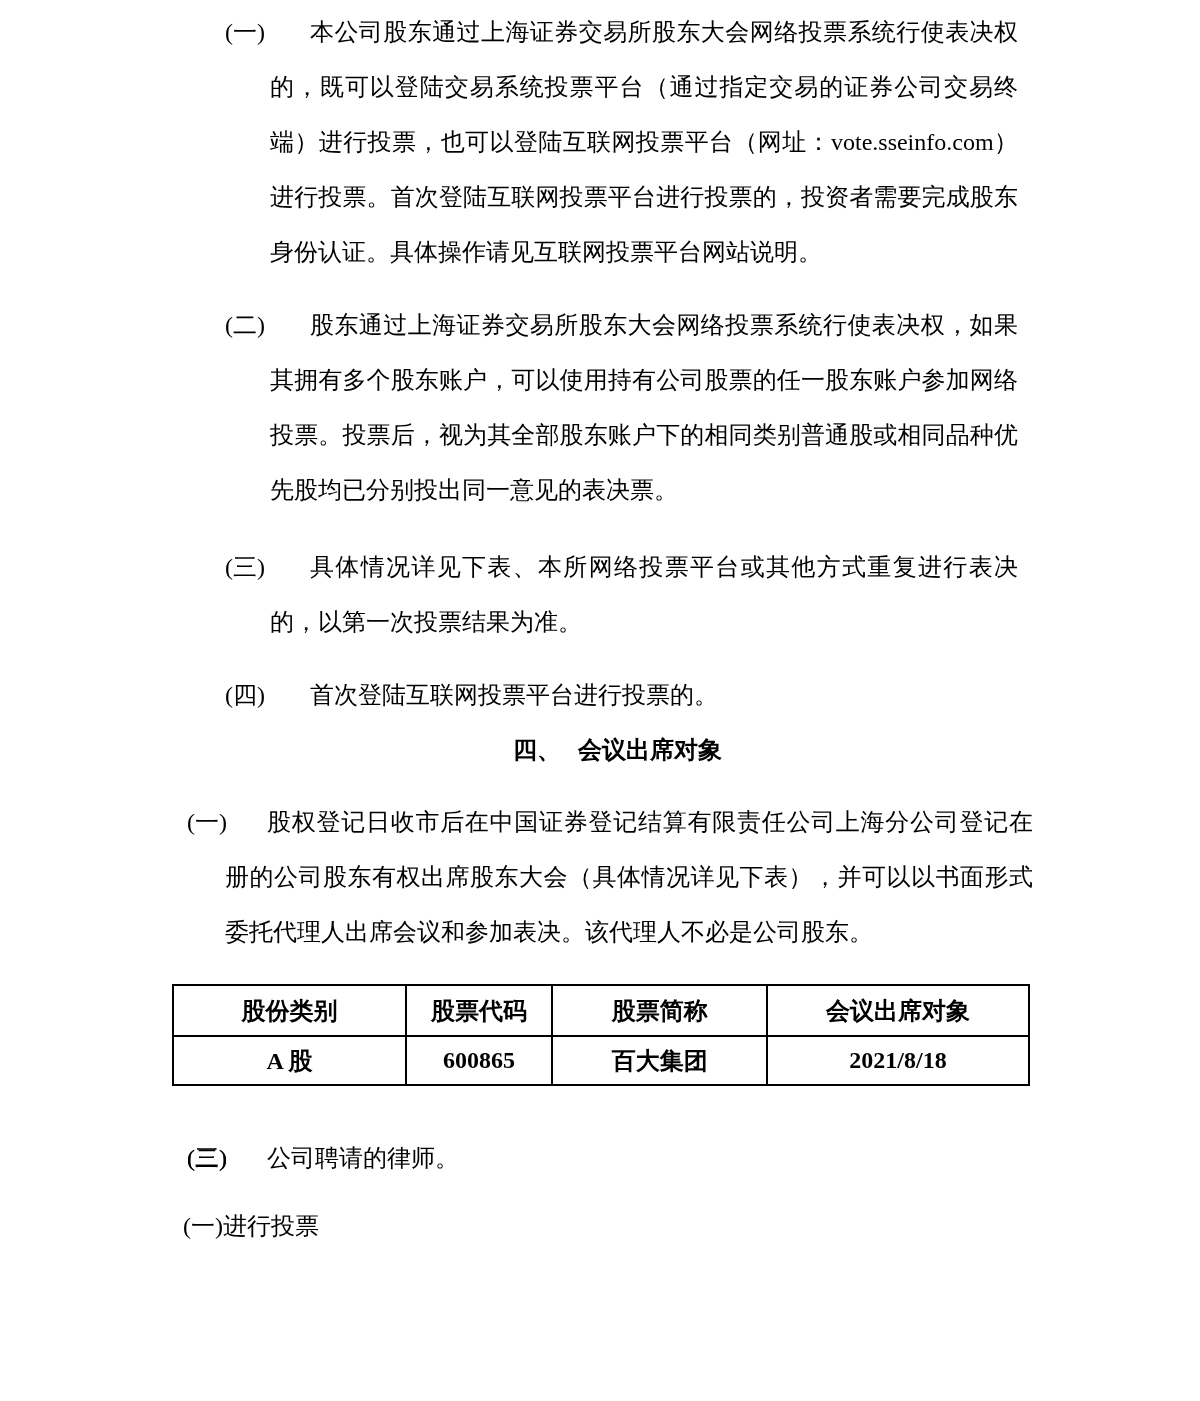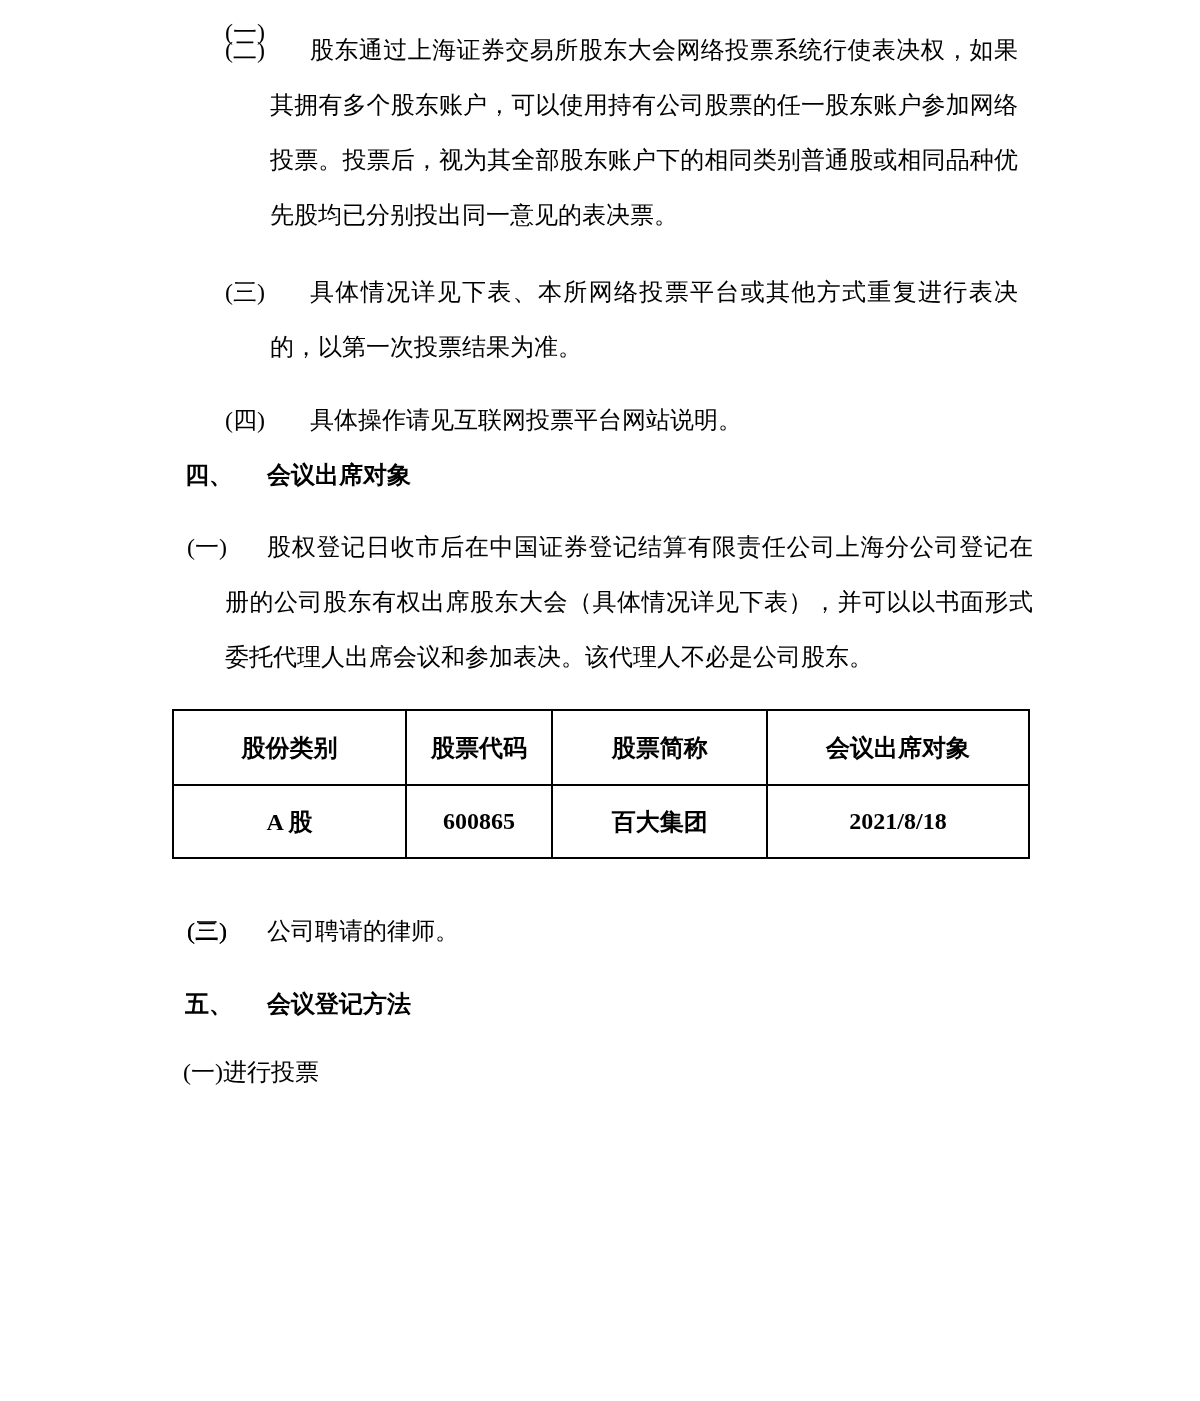--- a/index.html
+++ b/index.html
@@ -55,20 +55,21 @@
     top: 0;
     text-indent: 0;
   }
 
   
   .sec-heading {
     margin-left: 185px;
     margin-right: 167px;
     font-weight: bold;
     line-height: 55px;
+    text-align: center;
   }
   .sec-heading .h-marker {
     display: inline-block;
     width: 82px;
   }
 
   
   .plain-item {
     margin-left: 183px;
     margin-right: 167px;
@@ -88,55 +89,56 @@
     table-layout: fixed;
     margin-top: 24px;
     margin-left: 172px;
     width: 858px;
   }
   table.share-table th,
   table.share-table td {
     border: 2px solid #000000;
     text-align: center;
     vertical-align: middle;
-    padding: 12px;
+    padding: 0;
     font-size: 24px;
   }
   table.share-table th {
     height: 49px;
     font-weight: bold;
   }
   table.share-table td {
     height: 47px;
     font-weight: bold;
   }
   .tbl-margin-bottom { margin-top: 45px; }
 </style>
 </head>
 <body>
 
 <div class="page">
 
   <p class="item-l1 mt-none">
     <span class="marker">(一)</span>
+    <span>本公司股东通过上海证券交易所股东大会网络投票系统行使表决权的，既可以登陆交易系统投票平台（通过指定交易的证券公司交易终端）进行投票，也可以登陆互联网投票平台（网址：vote.sseinfo.com）进行投票。首次登陆互联网投票平台进行投票的，投资者需要完成股东身份认证。具体操作请见互联网投票平台网站说明。</span>
   </p>
 
   <p class="item-l1 mt-item">
     <span class="marker">(二)</span>
     <span>股东通过上海证券交易所股东大会网络投票系统行使表决权，如果其拥有多个股东账户，可以使用持有公司股票的任一股东账户参加网络投票。投票后，视为其全部股东账户下的相同类别普通股或相同品种优先股均已分别投出同一意见的表决票。</span>
   </p>
 
   <p class="item-l1 mt-item-lg">
     <span class="marker">(三)</span>
     <span>具体情况详见下表、本所网络投票平台或其他方式重复进行表决的，以第一次投票结果为准。</span>
   </p>
 
   <p class="item-l1 mt-item">
     <span class="marker">(四)</span>
-    <span>具体操作请见互联网投票平台网站说明。</span>
+    <span>首次登陆互联网投票平台进行投票的。</span>
   </p>
 
   <p class="sec-heading mt-none">
     <span class="h-marker">四、</span><span class="h-title">会议出席对象</span>
   </p>
 
   <p class="item-l2 mt-item-sm">
     <span class="marker">(一)</span>
     <span>股权登记日收市后在中国证券登记结算有限责任公司上海分公司登记在册的公司股东有权出席股东大会（具体情况详见下表），并可以以书面形式委托代理人出席会议和参加表决。该代理人不必是公司股东。</span>
   </p>
@@ -168,19 +170,16 @@
 
   <p class="item-l2 tbl-margin-bottom">
     <span class="marker">(二)</span>
   </p>
 
   <p class="item-l2 mt-item-sm">
     <span class="marker">(三)</span>
     <span>公司聘请的律师。</span>
   </p>
 
-  <p class="sec-heading mt-item">
-    <span class="h-marker">五、</span><span class="h-title">会议登记方法</span>
-  </p>
 
   <p class="plain-item mt-last">(一)进行投票</p>
 
 </div>
 
 </body></html>

